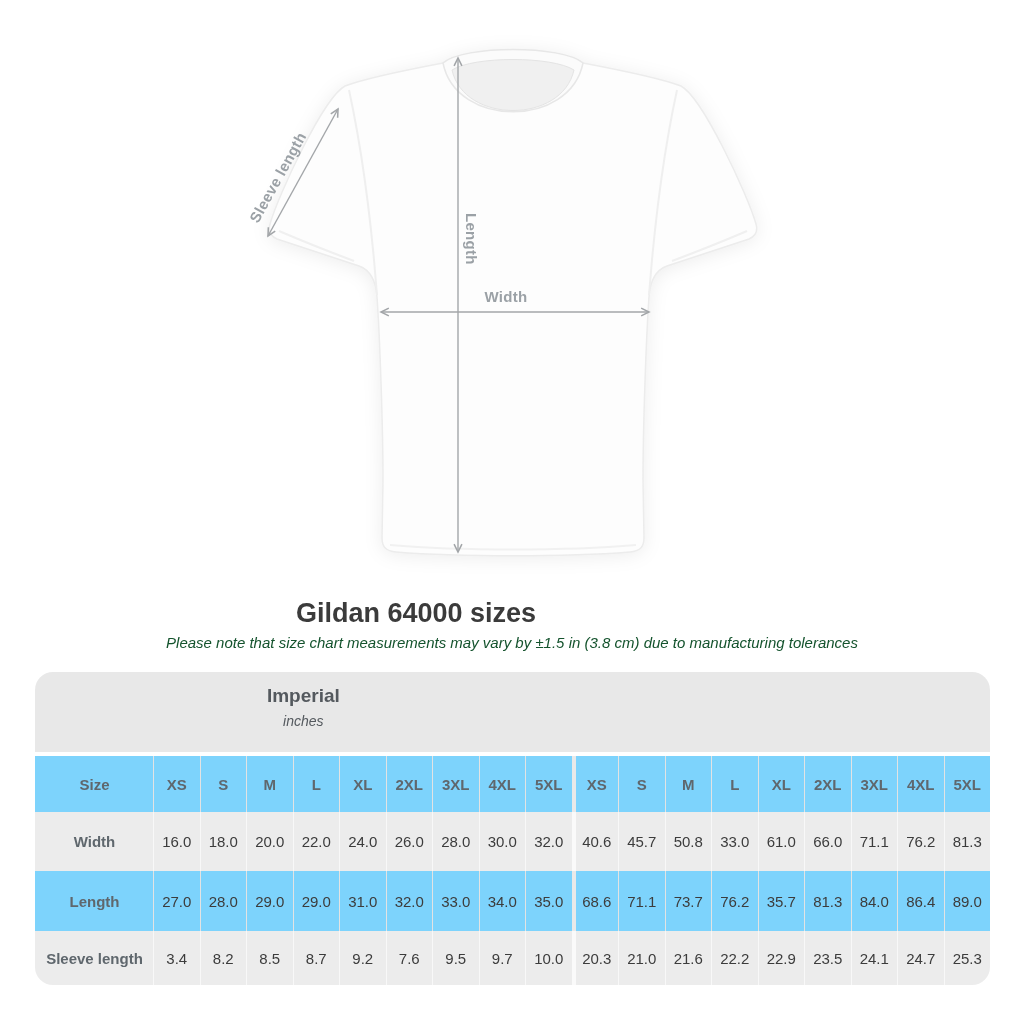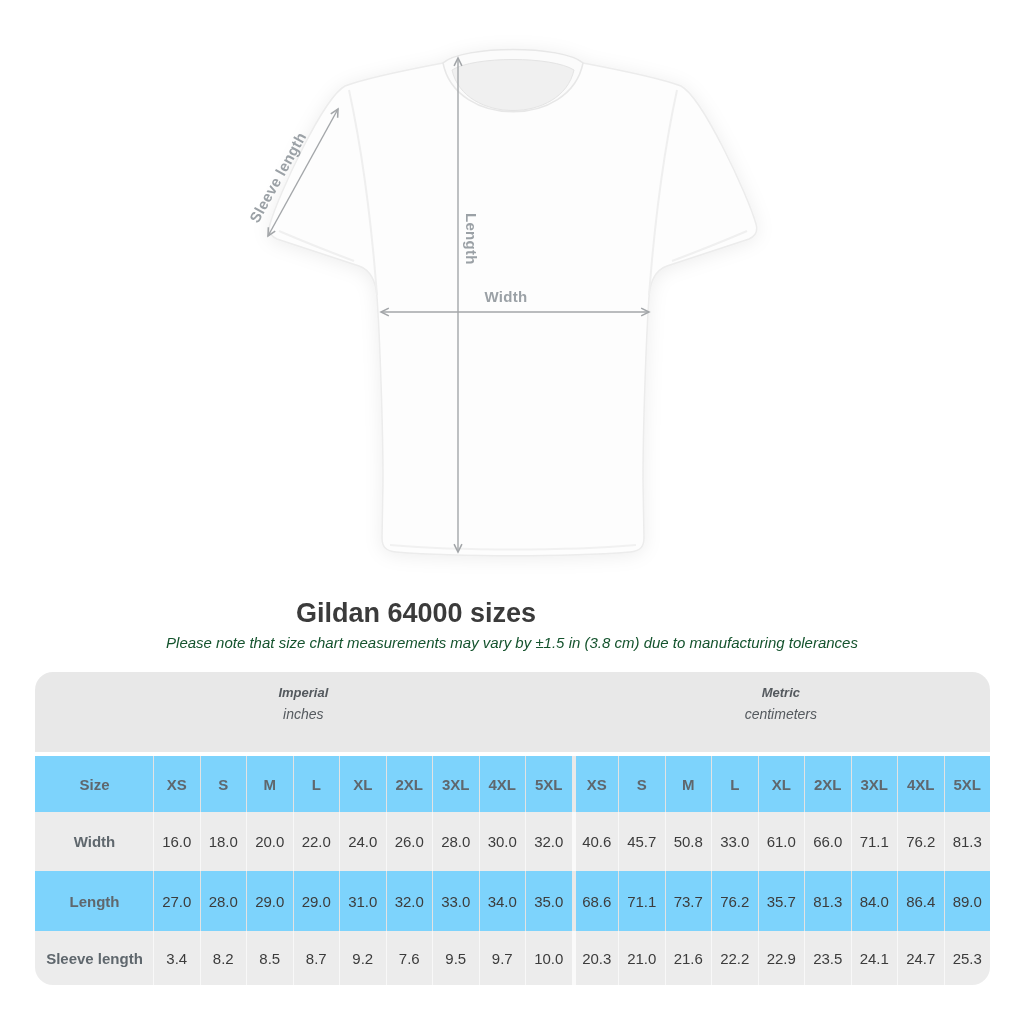--- a/index.html
+++ b/index.html
@@ -21,21 +21,21 @@
     font-size:15px;font-style:italic;color:#14532d;
   }
   .size-table{position:absolute;left:35px;top:672px;width:955px;}
   .band{
     position:relative;height:80px;background:#e8e8e8;
     border-radius:18px 18px 0 0;
   }
   .sec{position:absolute;top:13px;text-align:center;color:#54595e;}
   .sec-imperial{left:0;width:56.2%;}
   .sec-metric{left:56.2%;width:43.8%;}
-  .sec-title{font-size:13px;font-weight:bold;font-style:italic;}
+  .sec-title{font-size:19px;font-weight:bold;}
   .sec-unit{font-size:14px;font-style:italic;margin-top:6px;}
   .band-gap{height:4px;background:#ffffff;}
   .trow{display:grid;grid-template-columns:118px repeat(18,1fr);}
   .r-white{background:#7dd3fc;}
   .r-gray{background:#ececec;}
   .r-sizes{height:56px;}
   .r-width{height:59px;}
   .r-length{height:60px;}
   .r-sleeve{height:54px;}
   .r-last{border-radius:0 0 18px 18px;overflow:hidden;}
@@ -107,24 +107,20 @@
 </svg>
 
 <div class="page-title">Gildan 64000 sizes</div>
 <div class="page-subtitle">Please note that size chart measurements may vary by ±1.5 in (3.8 cm) due to manufacturing tolerances</div>
 
 <div class="size-table">
   <div class="band">
     <div class="sec sec-imperial">
       <div class="sec-title">Imperial</div>
       <div class="sec-unit">inches</div>
-    </div>
-    <div class="sec sec-metric">
-      <div class="sec-title">Metric</div>
-      <div class="sec-unit">centimeters</div>
     </div>
   </div>
   <div class="band-gap"></div>
   <div id="rows">
       <div class="trow r-white r-sizes">
         <div class="cell lab">Size</div>
         <div class="cell hb d">XS</div>
         <div class="cell hb d">S</div>
         <div class="cell hb d">M</div>
         <div class="cell hb d">L</div>

